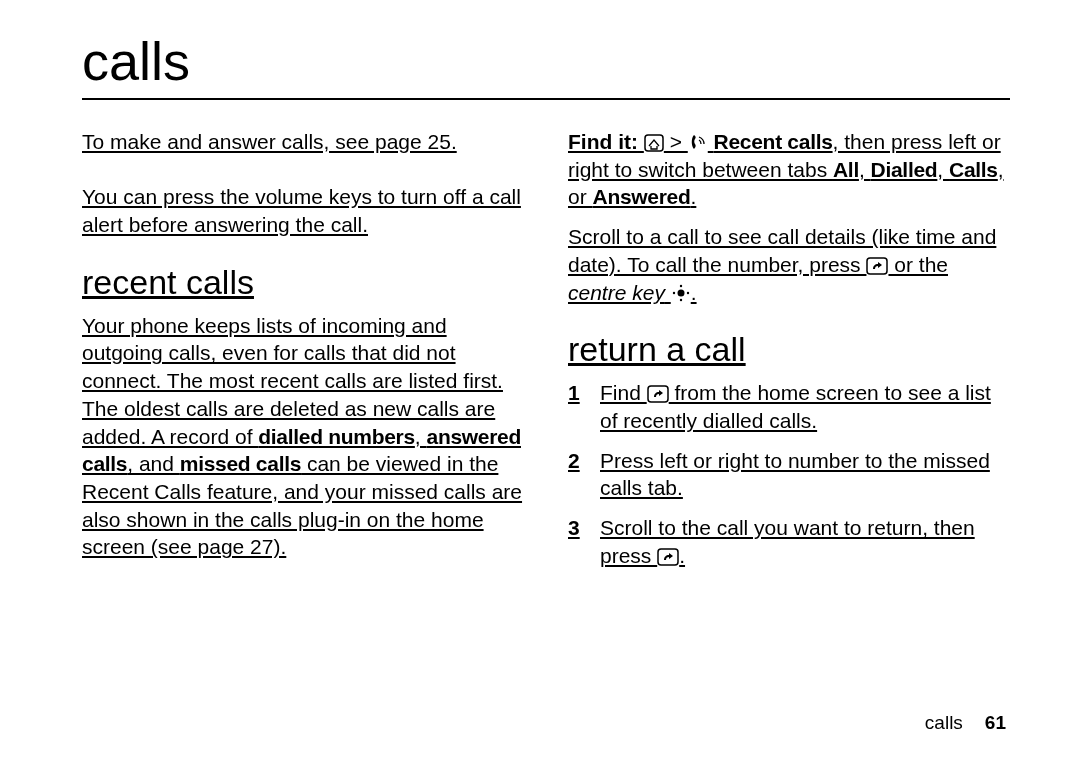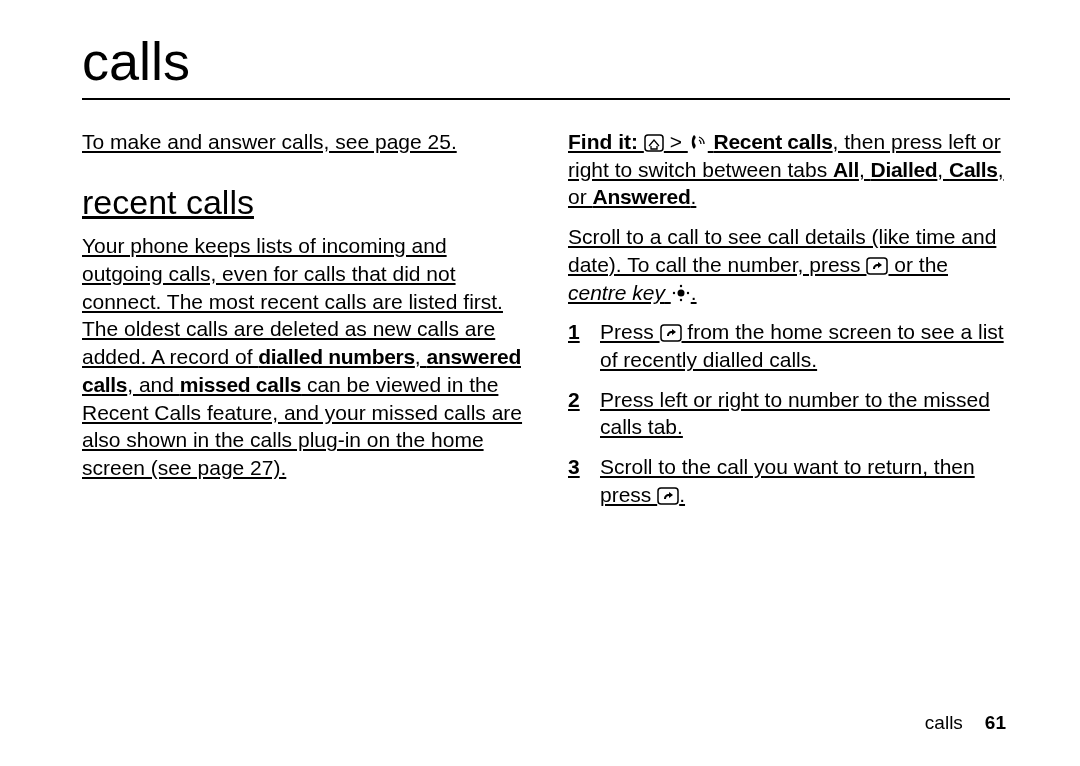--- a/index.html
+++ b/index.html
@@ -29,20 +29,23 @@
 
 <div class="page">
 
   <h1 class="page-title">calls</h1>
 
   <div class="columns">
 
     <div class="col">
       <p class="intro">To make and answer calls, see page 25.</p>
 
+      <div class="body">
+        <p>You can press the volume keys to turn off a call alert before answering the call.</p>
+      </div>
 
       <h2 class="section" style="margin-top:24px">recent calls</h2>
       <div class="body">
         <p>
           <span>Your phone keeps lists of incoming and outgoing calls, even for calls that did not connect. The most recent calls are listed first. The oldest calls are deleted as new calls are added. A record of </span><span class="cond">dialled numbers</span><span>, </span><span class="cond">answered calls</span><span>, and </span><span class="cond">missed calls</span><span> can be viewed in the Recent Calls feature, and your missed calls are also shown in the calls plug-in on the home screen (see page 27).</span>
         </p>
       </div>
     </div>
 
     <div class="col">
@@ -65,25 +68,26 @@
               </svg></span><span> or the </span><span class="i">centre key</span><span> </span><span class="icon"><svg width="20" height="20">
                 <circle cx="10" cy="10" r="3.5" fill="#000"></circle>
                 <circle cx="10" cy="3" r="1.2" fill="#000"></circle>
                 <circle cx="10" cy="17" r="1.2" fill="#000"></circle>
                 <circle cx="3" cy="10" r="1.2" fill="#000"></circle>
                 <circle cx="17" cy="10" r="1.2" fill="#000"></circle>
               </svg></span><span>.</span>
         </p>
       </div>
 
+      <h2 class="section" style="margin-top:24px">return a call</h2>
       <ol class="steps">
         <li>
           <span class="num">1</span>
           <span>
-            <span>Press </span><span class="icon"><svg width="22" height="18">
+            <span>Find </span><span class="icon"><svg width="22" height="18">
                   <rect x="1" y="1" width="20" height="16" rx="3" fill="none" stroke="#000" stroke-width="1.5"></rect>
                   <path d="M7 12 C7 9 9 7 12 7 L12 5 L16 8 L12 11 L12 9 C10 9 9 10 9 12 Z" fill="#000"></path>
                 </svg></span><span> from the home screen to see a list of recently dialled calls.</span>
           </span>
         </li>
         <li>
           <span class="num">2</span>
           <span>Press left or right to number to the missed calls tab.</span>
         </li>
         <li>

